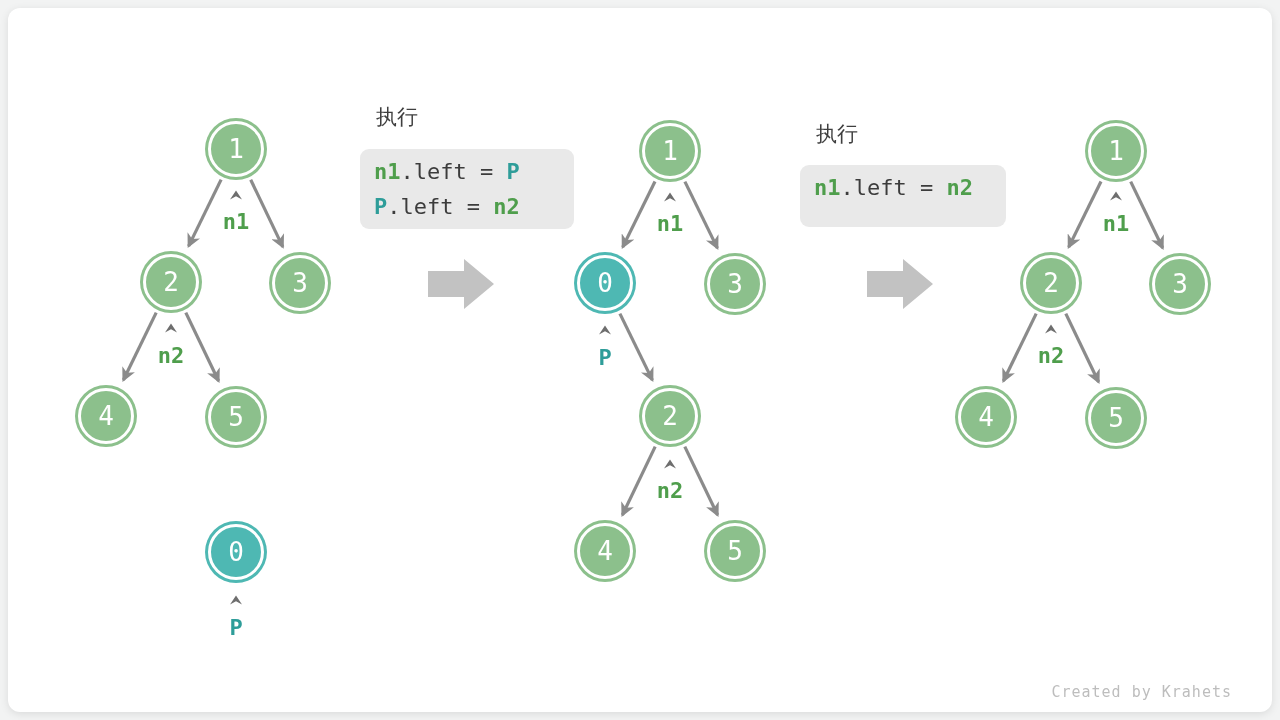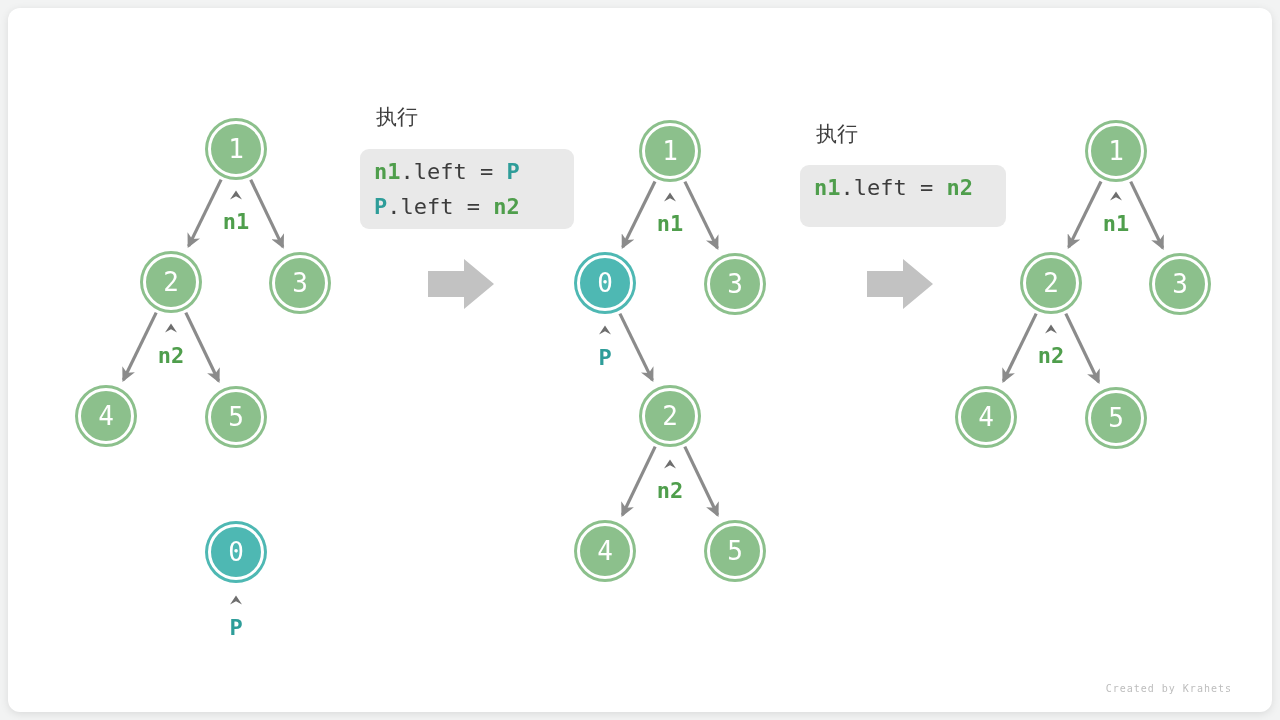--- a/index.html
+++ b/index.html
@@ -48,21 +48,21 @@
   }
   .code-line { white-space:pre; line-height:35px; }
   .code-box.single .code-line { line-height:36px; }
   .tk.plain { color:#3c3c3c; }
   .tk.green { color:#4f9e4c; font-weight:bold; }
   .tk.teal  { color:#2e9d99; font-weight:bold; }
 
   .footer {
     position:absolute; right:40px; top:675px;
     font-family:"DejaVu Sans Mono", monospace;
-    font-size:10px; color:#bdbdbd; letter-spacing:1px;
+    font-size:15px; color:#bdbdbd; letter-spacing:1px;
   }
 </style>
 </head>
 <body>
 
 <div class="card">
 
   <svg class="edges" width="1280" height="720" viewBox="0 0 1280 720">
     <defs>
       <marker id="ah" viewBox="0 0 10 10" refX="8.5" refY="5" markerUnits="userSpaceOnUse" markerWidth="14" markerHeight="14" orient="auto">

